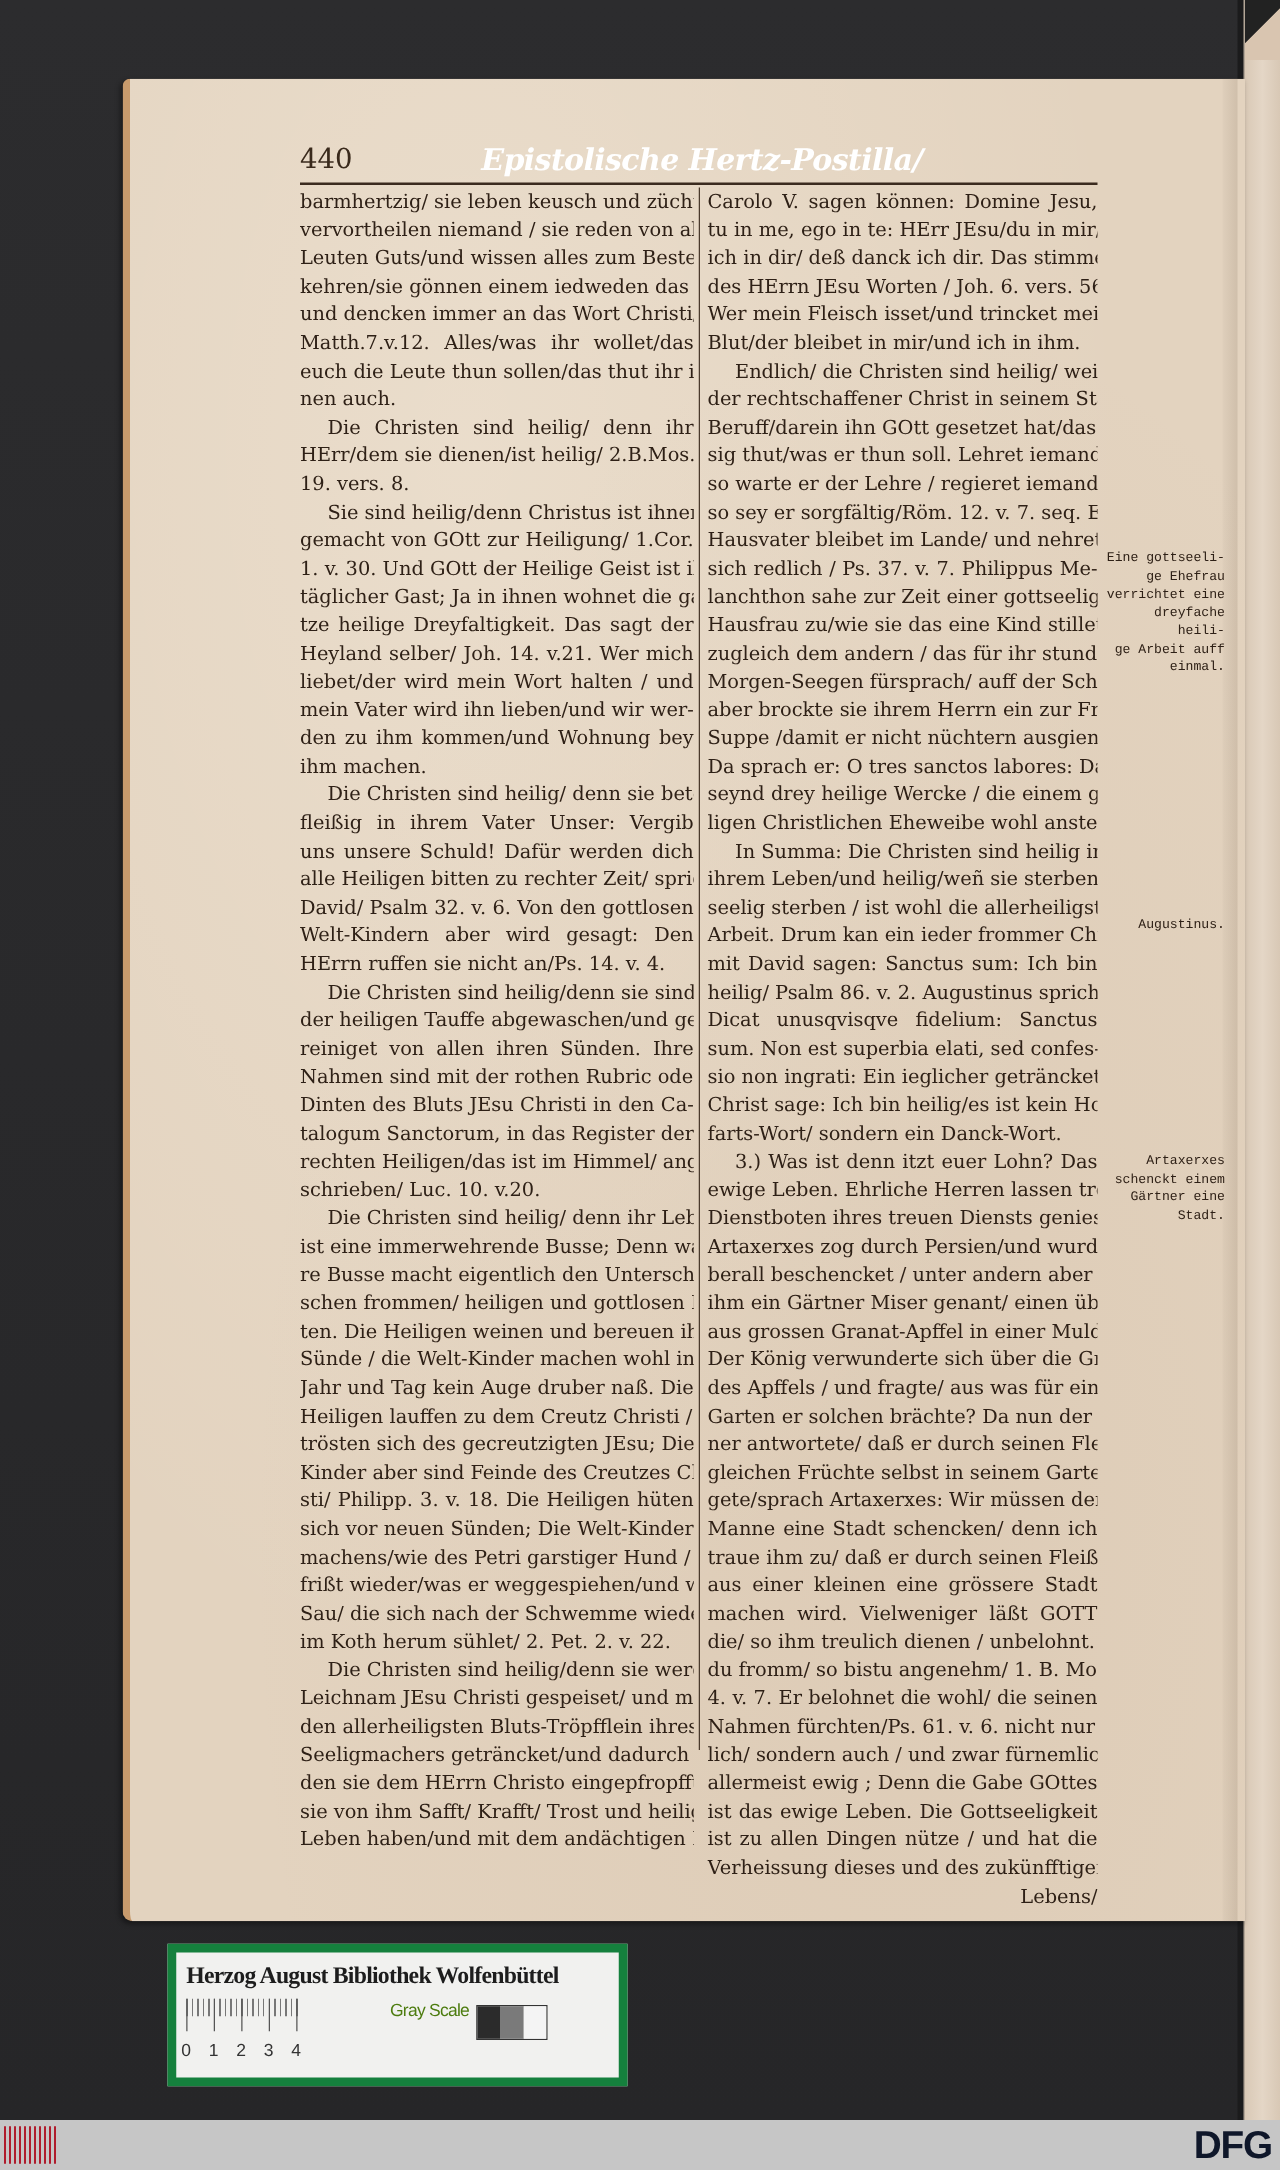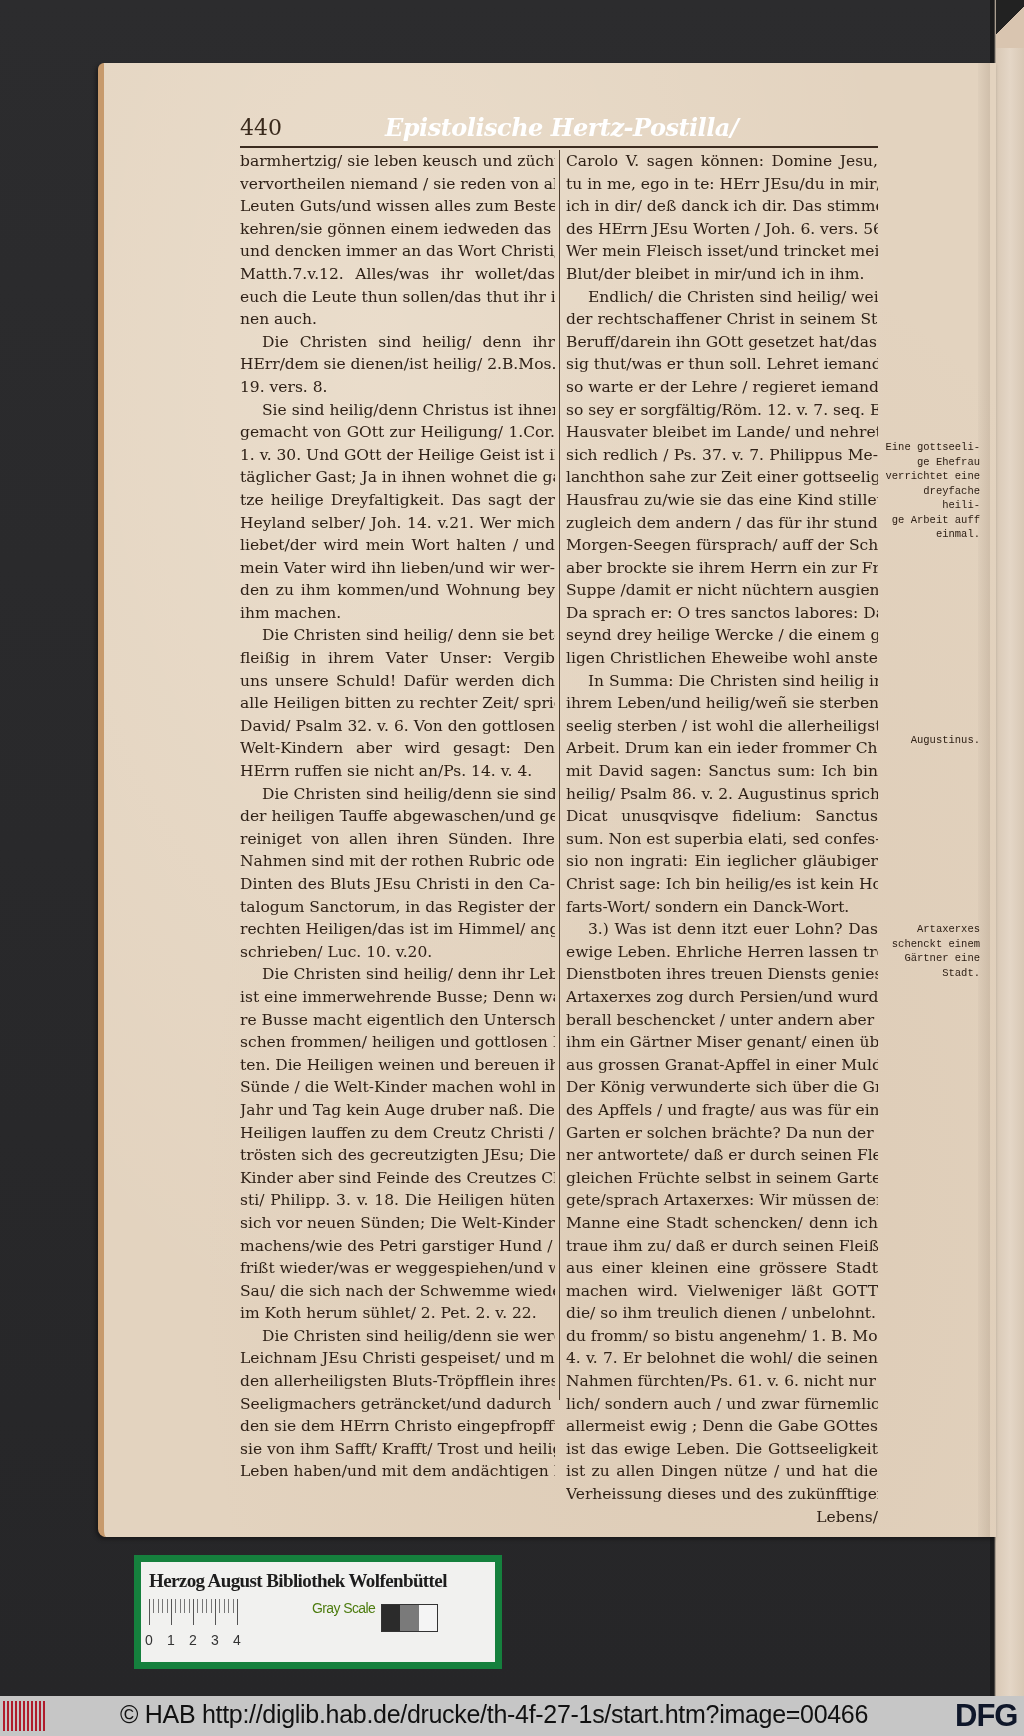--- a/index.html
+++ b/index.html
@@ -222,21 +222,21 @@
     <span class="line">seynd drey heilige Wercke / die einem gottsee-</span>
     <span class="line last">ligen Christlichen Eheweibe wohl anstehen.</span>
     <span class="line indent">In Summa: Die Christen sind heilig in</span>
     <span class="line">ihrem Leben/und heilig/weñ sie sterben: Denn</span>
     <span class="line">seelig sterben / ist wohl die allerheiligste</span>
     <span class="line">Arbeit. Drum kan ein ieder frommer Christ</span>
     <span class="line">mit David sagen: Sanctus sum: Ich bin</span>
     <span class="line">heilig/ Psalm 86. v. 2. Augustinus spricht:</span>
     <span class="line">Dicat unusqvisqve fidelium: Sanctus</span>
     <span class="line">sum. Non est superbia elati, sed confes-</span>
-    <span class="line">sio non ingrati: Ein ieglicher gläubiger</span>
+    <span class="line">sio non ingrati: Ein ieglicher geträncket</span>
     <span class="line">Christ sage: Ich bin heilig/es ist kein Hof-</span>
     <span class="line last">farts-Wort/ sondern ein Danck-Wort.</span>
     <span class="line indent">3.) Was ist denn itzt euer Lohn? Das</span>
     <span class="line">ewige Leben. Ehrliche Herren lassen treue</span>
     <span class="line">Dienstboten ihres treuen Diensts geniessen.</span>
     <span class="line">Artaxerxes zog durch Persien/und wurde ü-</span>
     <span class="line">berall beschencket / unter andern aber brachte</span>
     <span class="line">ihm ein Gärtner Miser genant/ einen über-</span>
     <span class="line">aus grossen Granat-Apffel in einer Mulden.</span>
     <span class="line">Der König verwunderte sich über die Grösse</span>
@@ -291,15 +291,14 @@
   <span class="gray-label">Gray Scale</span>
   <div class="gray-scale" id="gray-scale">
     <span style="background: rgb(43, 43, 43);"></span>
     <span style="background: rgb(122, 122, 122);"></span>
     <span style="background: rgb(244, 244, 244);"></span>
   </div>
 </div>
 
 <div class="footer">
   <div class="footer-logo"></div>
-  <span class="footer-text">© HAB http://diglib.hab.de/drucke/th-4f-27-1s/start.htm?image=00466</span>
   <span class="footer-dfg">DFG</span>
 </div>
 
 </body></html>

